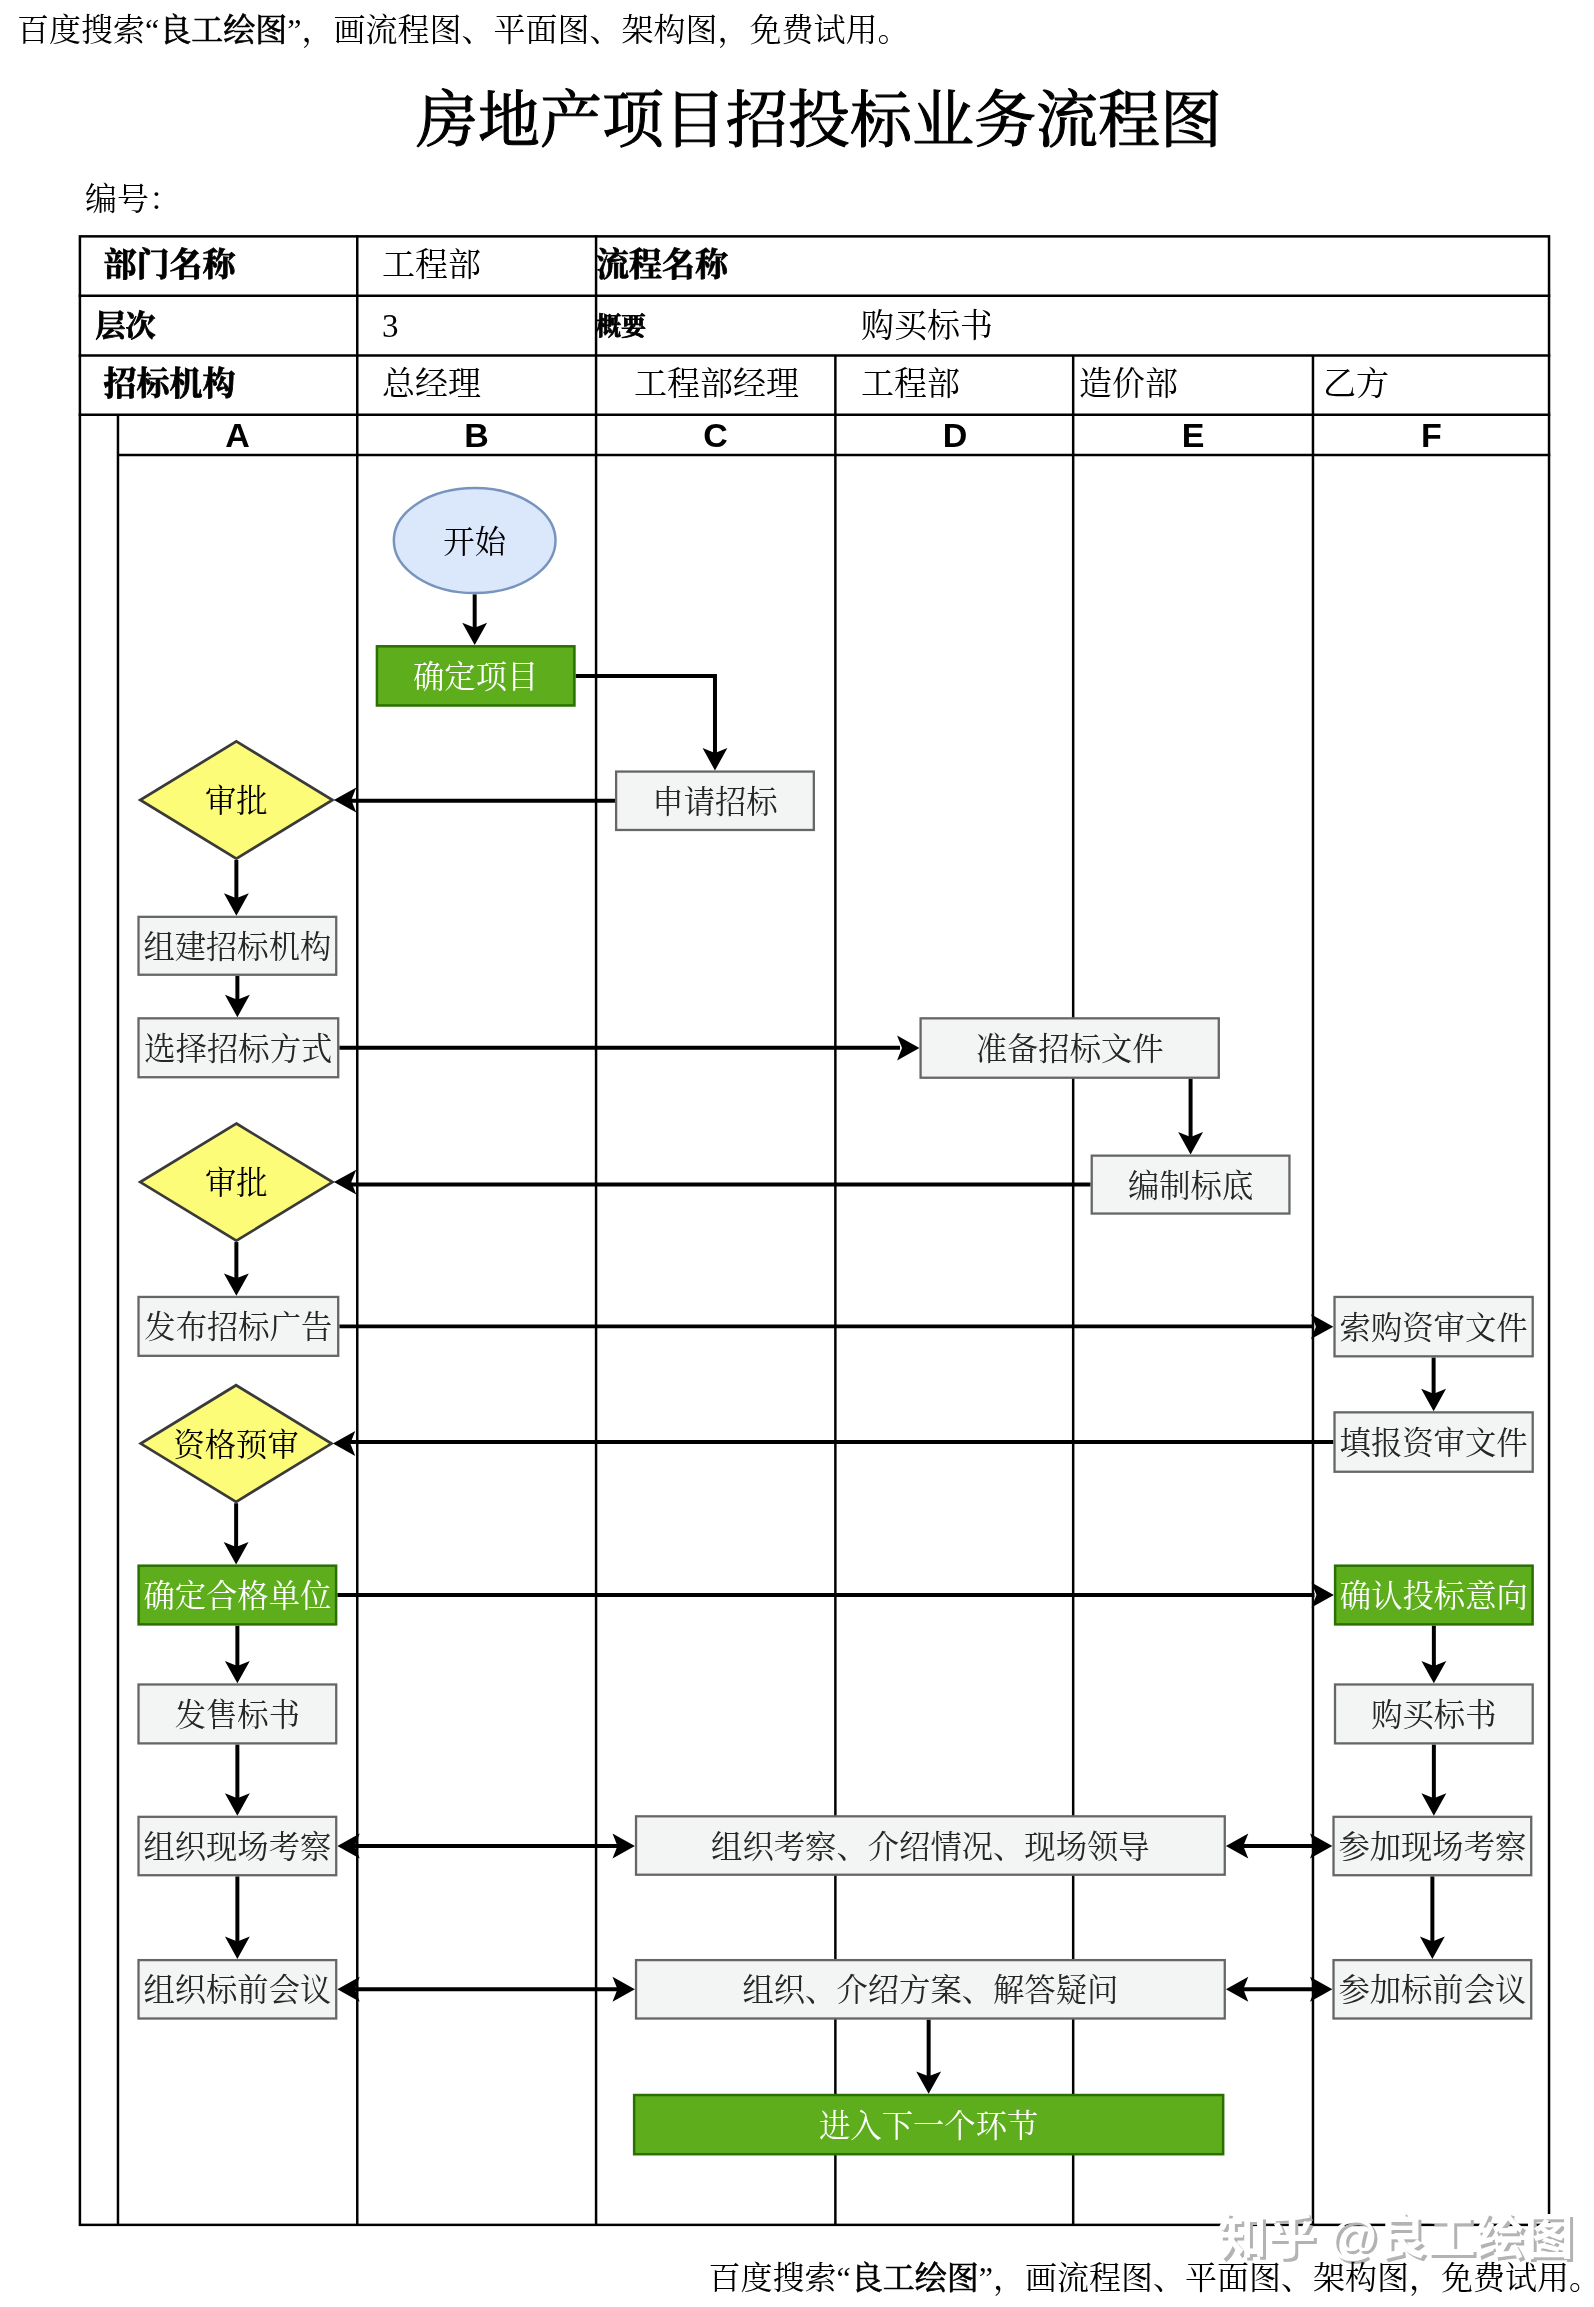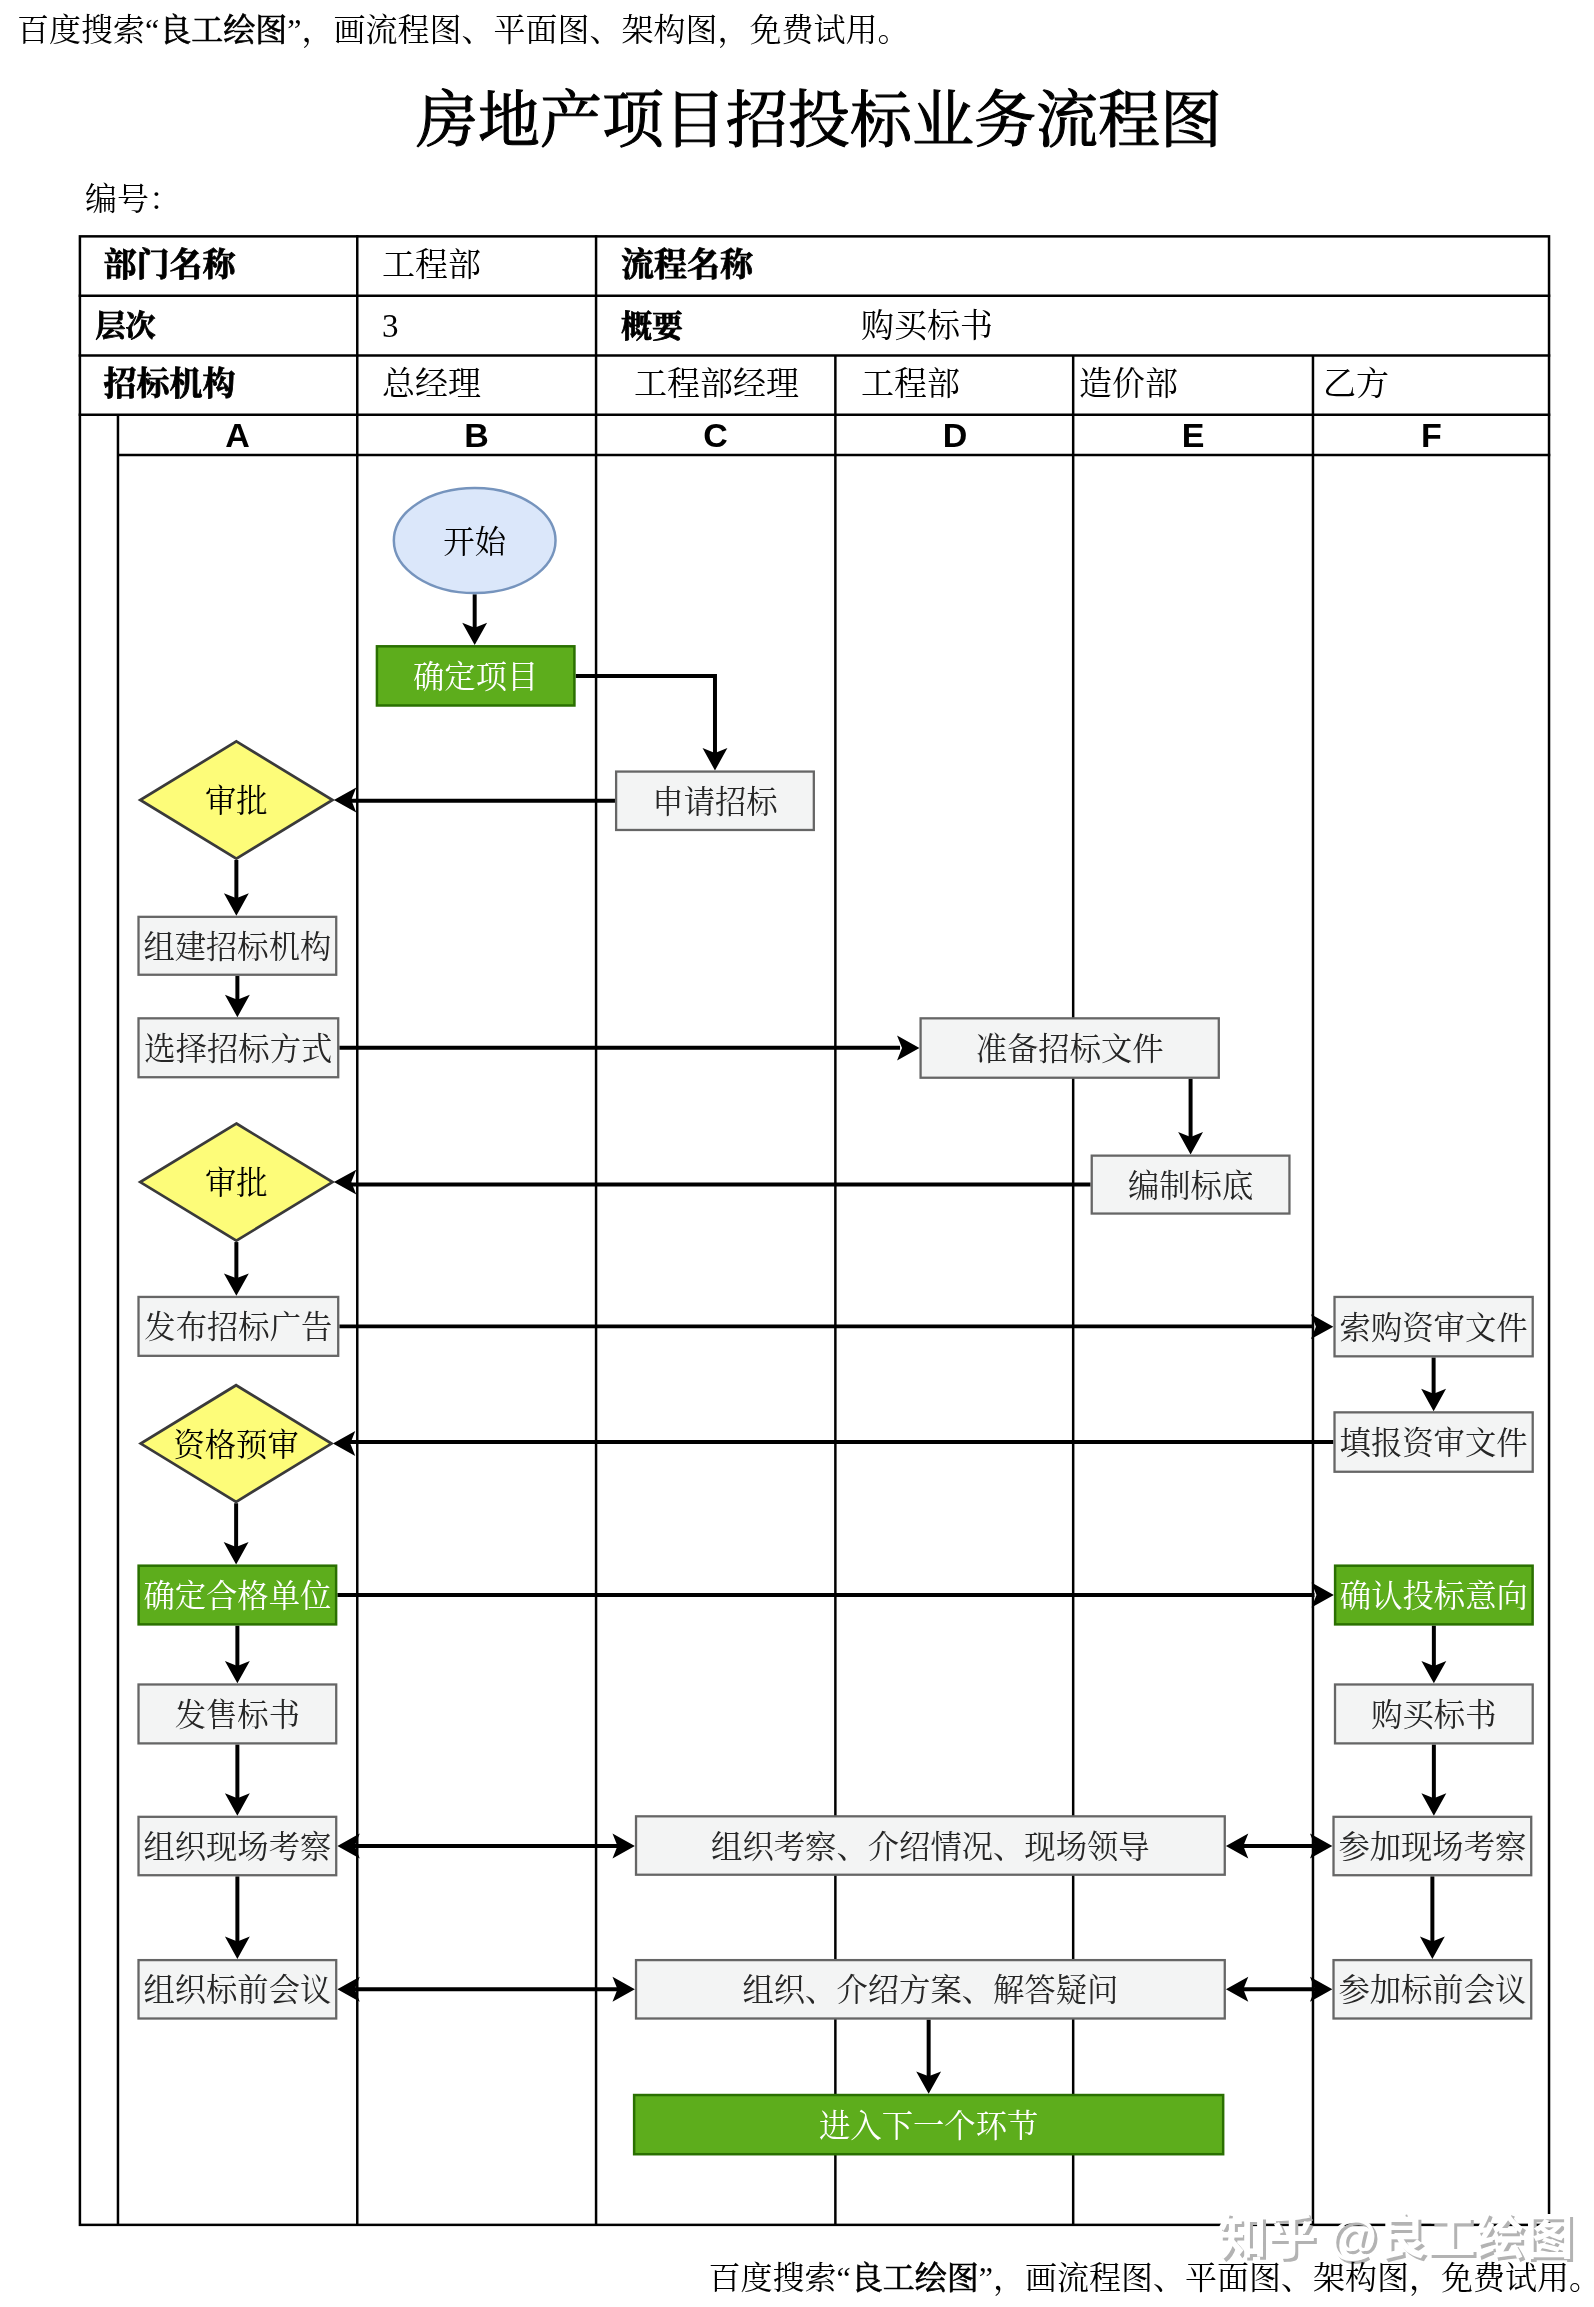--- a/index.html
+++ b/index.html
@@ -192,24 +192,24 @@
 <text x="2855" y="4001" text-anchor="middle" dominant-baseline="central" font-size="63" fill="#262626">参加标前会议</text>
 </g>
 <g>
 <rect x="1250.5" y="4210.5" width="1184" height="119" fill="#5dad1c" stroke="#2a7001" stroke-width="5"></rect>
 <text x="1842.5" y="4273" text-anchor="middle" dominant-baseline="central" font-size="63" fill="#ffffff">进入下一个环节</text>
 </g>
 </g>
 </svg>
 <div class="cell b" style="left:67px;top:235px;width:279px;height:61px;padding-left:24.4px;font-size:33px">部门名称</div>
 <div class="cell" style="left:345px;top:235px;width:239px;height:61px;padding-left:25px;font-size:33px">工程部</div>
-<div class="cell b" style="left:584px;top:235px;width:239px;height:61px;padding-left:25px;font-size:33px">流程名称</div>
+<div class="cell b" style="left:584px;top:235px;width:239px;height:61px;font-size:33px">流程名称</div>
 <div class="cell b" style="left:59px;top:296px;width:279px;height:60px;padding-left:24.4px;font-size:30px">层次</div>
 <div class="cell" style="left:345px;top:296px;width:239px;height:60px;padding-left:25px;font-size:33px">3</div>
-<div class="cell b" style="left:584px;top:296px;width:239px;height:60px;padding-left:25px;font-size:31px">概要</div>
+<div class="cell b" style="left:584px;top:296px;width:239px;height:60px;font-size:25px">概要</div>
 <div class="cell" style="left:824px;top:296px;width:715px;height:60px;padding-left:25px;font-size:33px">购买标书</div>
 <div class="cell b" style="left:67px;top:355px;width:279px;height:59px;padding-left:24.4px;font-size:33px">招标机构</div>
 <div class="cell" style="left:345px;top:355px;width:239px;height:59px;padding-left:25px;font-size:33px">总经理</div>
 <div class="cell" style="left:584px;top:355px;width:239px;height:59px;padding-left:38px;font-size:33px">工程部经理</div>
 <div class="cell" style="left:824px;top:355px;width:238px;height:59px;padding-left:25px;font-size:33px">工程部</div>
 <div class="cell" style="left:1042px;top:355px;width:240px;height:59px;padding-left:25px;font-size:33px">造价部</div>
 <div class="cell" style="left:1301px;top:355px;width:237px;height:59px;padding-left:10px;font-size:33px">乙方</div>
 <div class="cell c" style="left:106px;top:415px;width:239px;height:40px;font-size:34px;font-weight:bold;font-family:'Liberation Sans',sans-serif">A</div>
 <div class="cell c" style="left:345px;top:415px;width:239px;height:40px;font-size:34px;font-weight:bold;font-family:'Liberation Sans',sans-serif">B</div>
 <div class="cell c" style="left:584px;top:415px;width:239px;height:40px;font-size:34px;font-weight:bold;font-family:'Liberation Sans',sans-serif">C</div>

